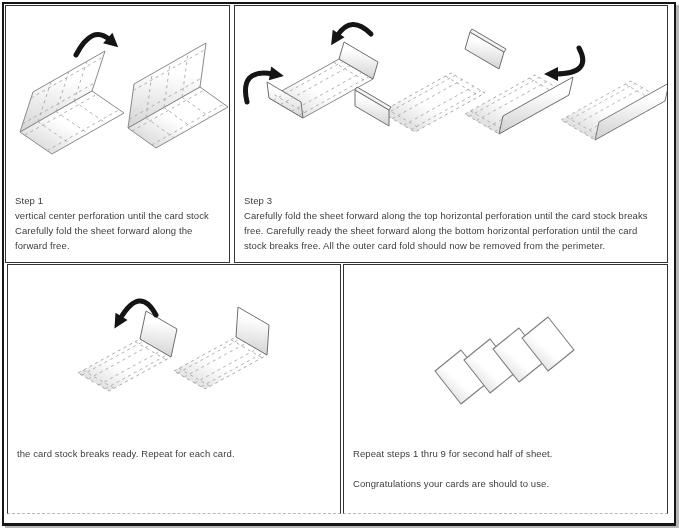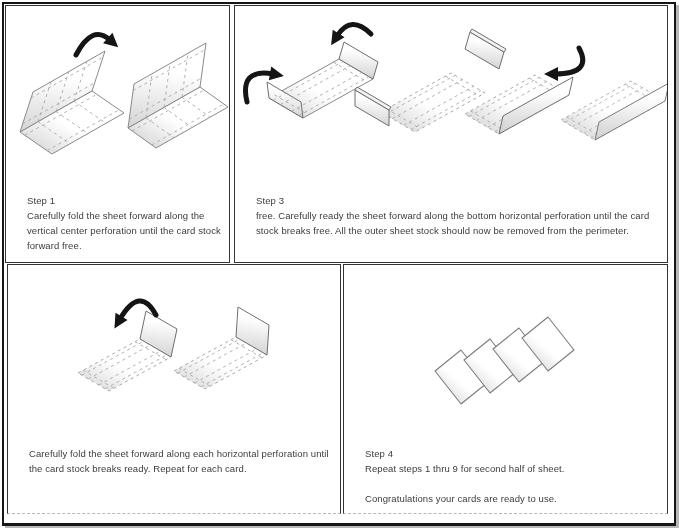--- a/index.html
+++ b/index.html
@@ -8,21 +8,21 @@
        font-family:"Liberation Sans", sans-serif;}
   .frame{position:absolute;left:2px;top:2px;width:670px;height:519px;
          border:2px solid #161616;border-bottom-width:3px;
          box-shadow:3px 3px 0 rgba(0,0,0,.28);background:#ffffff;}
   .quad{position:absolute;background:#ffffff;border:1px solid #343434;}
   .q1{left:5px;top:5px;width:223px;height:256px;}
   .q2{left:234px;top:5px;width:432px;height:256px;}
   .q3{left:7px;top:264px;width:332px;height:248px;border-bottom:1px dashed #b8b8b8;}
   .q4{left:343px;top:264px;width:323px;height:248px;border-bottom:1px dashed #b8b8b8;}
   .diagram{position:absolute;left:0;top:0;}
-  .caption{position:absolute;left:21px;color:#3c3c3c;font-size:9.5px;
+  .caption{position:absolute;left:9px;color:#3c3c3c;font-size:9.5px;
            line-height:15px;letter-spacing:.1px;}
   .q1 .caption,.q2 .caption{top:187px;}
   .q3 .caption,.q4 .caption{top:181px;}
   .cap-line{min-height:15px;white-space:nowrap;}
   svg{display:block;}
 </style>
 </head>
 <body>
 
 <div class="frame"></div>
@@ -62,22 +62,22 @@
         <path d="M140,105.8 L146,61.8 M158,95.5 L164,51.5 M176,85.2 L182,41.2"></path>
         <path d="M123.2,107.2 L195.2,66.2 M127.1,78.6 L199.1,37.6"></path>
         <path d="M140,105.8 L168,125.8 M158,95.5 L186,115.5 M176,85.2 L204,105.2"></path>
         <path d="M126.2,119 L198.2,78 M145.8,133 L217.8,92"></path>
       </g>
     </g>
   </svg>
 
   <div class="caption">
     <div class="cap-line">Step 1</div>
+    <div class="cap-line">vertical center perforation until the card stock</div>
     <div class="cap-line">Carefully fold the sheet forward along the</div>
-    <div class="cap-line">vertical center perforation until the card stock</div>
     <div class="cap-line">forward free.</div>
   </div>
 </div>
 
 <div class="quad q2">
   <svg class="diagram" width="432" height="182" viewBox="0 0 432 182" style="top:6px;">
     <defs>
       <linearGradient id="g2f" x1="0%" y1="80%" x2="60%" y2="20%">
         <stop offset="0" stop-color="#d9d9d9"></stop>
           <stop offset="0.6" stop-color="#ffffff"></stop>
@@ -138,22 +138,23 @@
         <path d="M337.3,114.7 L407.3,75.7 M348.7,121.3 L418.7,82.3"></path>
         <path d="M330.1,110.4 L400.1,71.4 M355.9,125.6 L425.9,86.6"></path>
         <path d="M331.6,104.9 L365.6,124.9 M390.4,72.1 L424.4,92.1"></path>
       </g>
       <path d="M430,89 L360,128 L364,110 L434,71 Z" fill="url(#g2s)" stroke="#7a7a7a"></path>
     </g>
   </svg>
 
   <div class="caption">
     <div class="cap-line">Step 3</div>
+    <div class="cap-line">Carefully fold the sheet forward along the top horizontal perforation until the card stock breaks</div>
     <div class="cap-line">free. Carefully ready the sheet forward along the bottom horizontal perforation until the card</div>
-    <div class="cap-line">stock breaks free. All the outer sheet stock should now be removed from the perimeter.</div>
+    <div class="cap-line">stock breaks free. All the outer card fold should now be removed from the perimeter.</div>
   </div>
 </div>
 
 <div class="quad q3">
   <svg class="diagram" width="332" height="178" viewBox="0 0 332 178" style="top:10px;">
     <defs>
       <linearGradient id="g3f" x1="0%" y1="80%" x2="60%" y2="20%">
         <stop offset="0" stop-color="#dcdcdc"></stop>
           <stop offset="0.6" stop-color="#ffffff"></stop>
       </linearGradient>
@@ -182,21 +183,20 @@
       <g stroke="#a8a8a8" stroke-width="0.9" stroke-dasharray="3 3.5">
         <path d="M176.3,102 L238.3,68 M186.7,108 L248.7,74"></path>
         <path d="M169.7,98.2 L231.7,64.2 M193.3,111.8 L255.3,77.8"></path>
         <path d="M171,93.3 L202,111.3 M223,64.7 L254,82.7"></path>
       </g>
       <path d="M228,62 L259,80 L261,50 L230,32 Z" fill="url(#g3s)" stroke="#6f6f6f"></path>
     </g>
   </svg>
 
   <div class="caption">
-    <div class="cap-line">Carefully fold the sheet forward along each horizontal perforation until</div>
     <div class="cap-line">the card stock breaks ready. Repeat for each card.</div>
   </div>
 </div>
 
 <div class="quad q4">
   <svg class="diagram" width="323" height="178" viewBox="0 0 323 178" style="top:12px;">
     <defs>
       <linearGradient id="g4f" x1="0%" y1="80%" x2="55%" y2="15%">
         <stop offset="0" stop-color="#d6d6d6"></stop>
           <stop offset="0.55" stop-color="#ffffff"></stop>
@@ -204,18 +204,17 @@
     </defs>
     <g stroke="#7d7d7d" stroke-width="1.1" fill="url(#g4f)" stroke-linejoin="round">
       <path d="M91,94 L117,73 L143,106 L117,127 Z"></path>
       <path d="M120,83 L146,62 L172,95 L146,116 Z"></path>
       <path d="M149,72 L175,51 L201,84 L175,105 Z"></path>
       <path d="M178,61 L204,40 L230,73 L204,94 Z"></path>
     </g>
   </svg>
 
   <div class="caption">
-    <div class="cap-line">Step 4</div>
     <div class="cap-line">Repeat steps 1 thru 9 for second half of sheet.</div>
     <div class="cap-line"></div>
-    <div class="cap-line">Congratulations your cards are ready to use.</div>
+    <div class="cap-line">Congratulations your cards are should to use.</div>
   </div>
 </div>
 
 </body></html>

